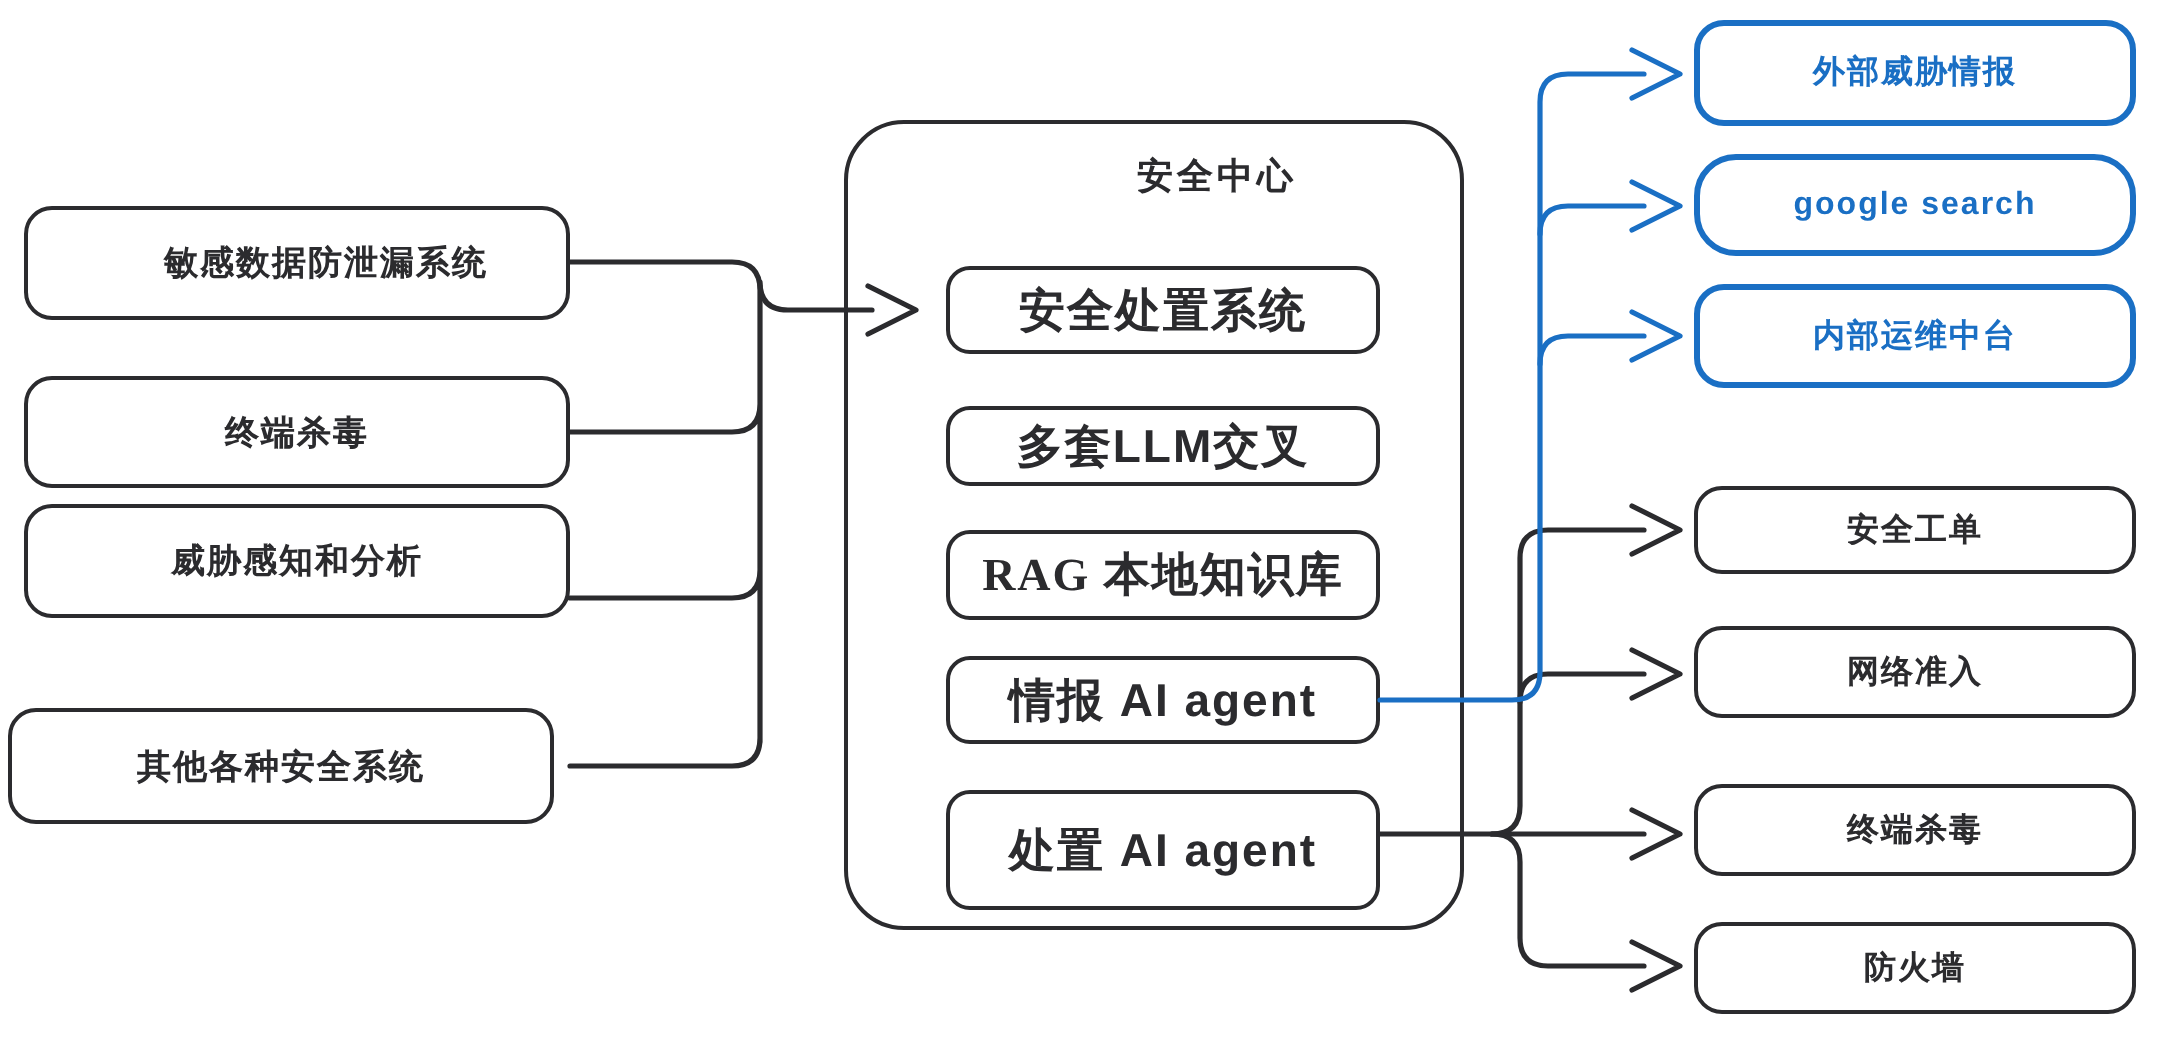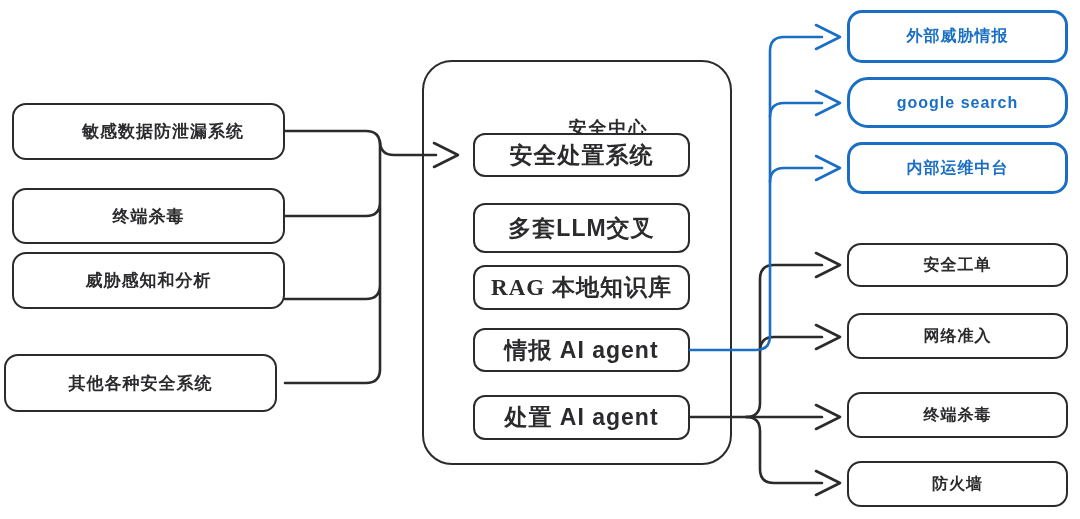--- a/index.html
+++ b/index.html
@@ -54,21 +54,20 @@
     border-radius:30px;
     background:var(--bg);
   }
   .hub-title{
     position:absolute;
     left:422px;top:76px;width:373px;
     text-align:center;
     font-size:18px;font-weight:600;
     letter-spacing:2px;
     color:var(--line-dark);
-    margin-top:40px;
   }
   svg.edges{
     position:absolute;left:0;top:0;
   }
   svg.edges path{
     fill:none;
     stroke-width:2.6;
     stroke-linecap:round;
     stroke-linejoin:round;
   }
@@ -80,24 +79,24 @@
 
   <div class="node dark-node" style="left:12px;top:103px;width:273px;height:57px;padding-left:29px;">敏感数据防泄漏系统</div>
   <div class="node dark-node" style="left:12px;top:188px;width:273px;height:56px;">终端杀毒</div>
   <div class="node dark-node" style="left:12px;top:252px;width:273px;height:57px;">威胁感知和分析</div>
   <div class="node dark-node" style="left:4px;top:354px;width:273px;height:58px;">其他各种安全系统</div>
 
   <div class="hub"></div>
   <div class="hub-title">安全中心</div>
 
   <div class="node inner-node" style="top:133px;height:44px;">安全处置系统</div>
-  <div class="node inner-node" style="top:203px;height:50px;">多套LLM交叉</div>
+  <div class="node inner-node" style="top:203px;height:40px;">多套LLM交叉</div>
   <div class="node inner-node" style="top:265px;height:45px;font-family:Liberation Serif, serif;">RAG 本地知识库</div>
   <div class="node inner-node" style="top:328px;height:44px;">情报 AI agent</div>
-  <div class="node inner-node" style="top:395px;height:45px;">处置 AI agent</div>
+  <div class="node inner-node" style="top:395px;height:60px;">处置 AI agent</div>
 
   <div class="node right-node blue-node" style="top:10px;height:53px;">外部威胁情报</div>
   <div class="node right-node blue-node" style="top:77px;height:51px;border-radius:21px;">google search</div>
   <div class="node right-node blue-node" style="top:142px;height:52px;">内部运维中台</div>
 
   <div class="node right-node dark-node" style="top:243px;height:44px;">安全工单</div>
   <div class="node right-node dark-node" style="top:313px;height:46px;">网络准入</div>
   <div class="node right-node dark-node" style="top:392px;height:46px;">终端杀毒</div>
   <div class="node right-node dark-node" style="top:461px;height:46px;">防火墙</div>
 

